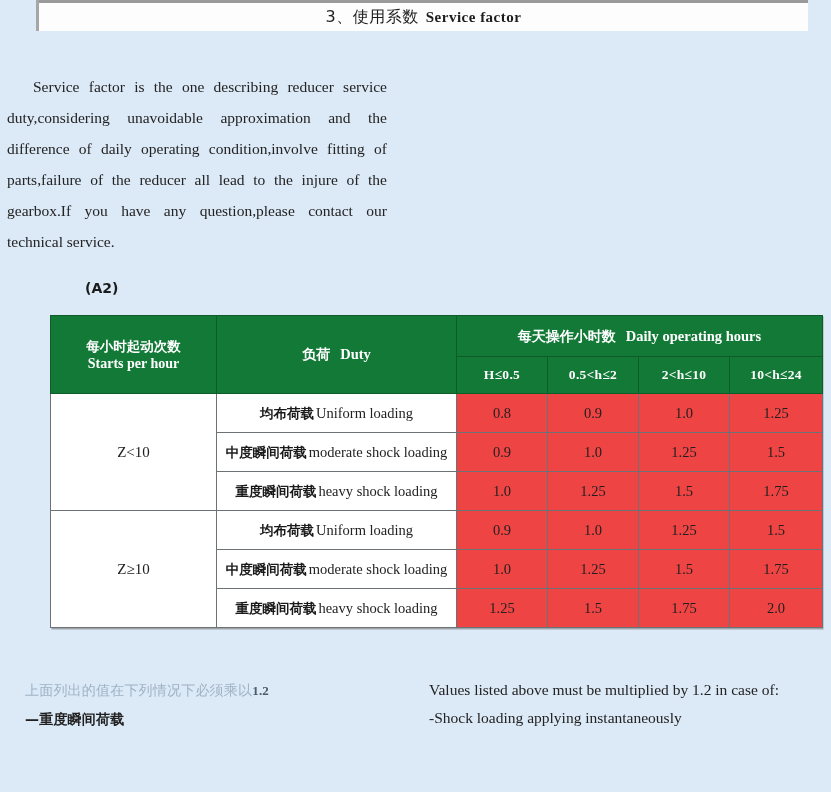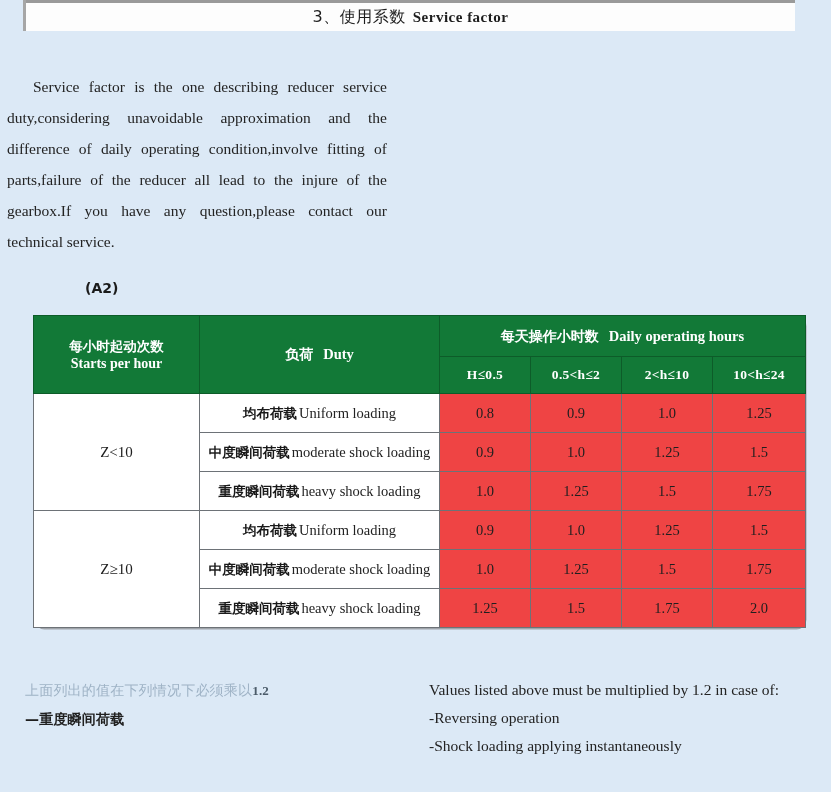--- a/index.html
+++ b/index.html
@@ -12,21 +12,21 @@
     background: #dce9f6;
     font-family: "Liberation Serif", serif;
     color: #2b2b2b;
     overflow: hidden;
     position: relative;
   }
 
   
   .title-strip {
     position: absolute;
-    left: 23px;
+    left: 36px;
     top: 0;
     width: 772px;
     height: 31px;
   }
   .title-strip .top-rule {
     position: absolute;
     left: 0; top: 0;
     width: 100%;
     height: 3px;
     background: #9a9a9a;
@@ -109,25 +109,24 @@
     top: 280px;
     font-family: "DejaVu Sans", sans-serif;
     font-weight: bold;
     font-size: 14px;
     color: #1b1b1b;
   }
 
   
   .table-wrap {
     position: absolute;
-    left: 33px;
+    left: 50px;
     top: 315px;
     width: 772px;
     box-shadow: 1.5px 1.5px 0 0 #9fa4aa;
-    border-radius: 10px;
   }
   table.sf {
     border-collapse: collapse;
     width: 772px;
     table-layout: fixed;
     background: #ffffff;
   }
   table.sf td, table.sf th {
     border: 1px solid #6d7277;
     padding: 0;
@@ -367,16 +366,15 @@
   </table>
 </div>
 
 <div class="notes">
   <div class="notes-cn">
     <div class="note-cn-first"><span>上面列出的值在下列情况下必须乘以</span><span class="num">1.2</span></div>
     <div class="note-cn-item">—重度瞬间荷载</div>
   </div>
   <div class="notes-en">
     <div class="note-en-line">Values listed above must be multiplied by 1.2 in case of:</div>
-    <div class="note-en-line">-Reversing operation</div>
     <div class="note-en-line">-Shock loading applying instantaneously</div>
   </div>
 </div>
 
 </body></html>

